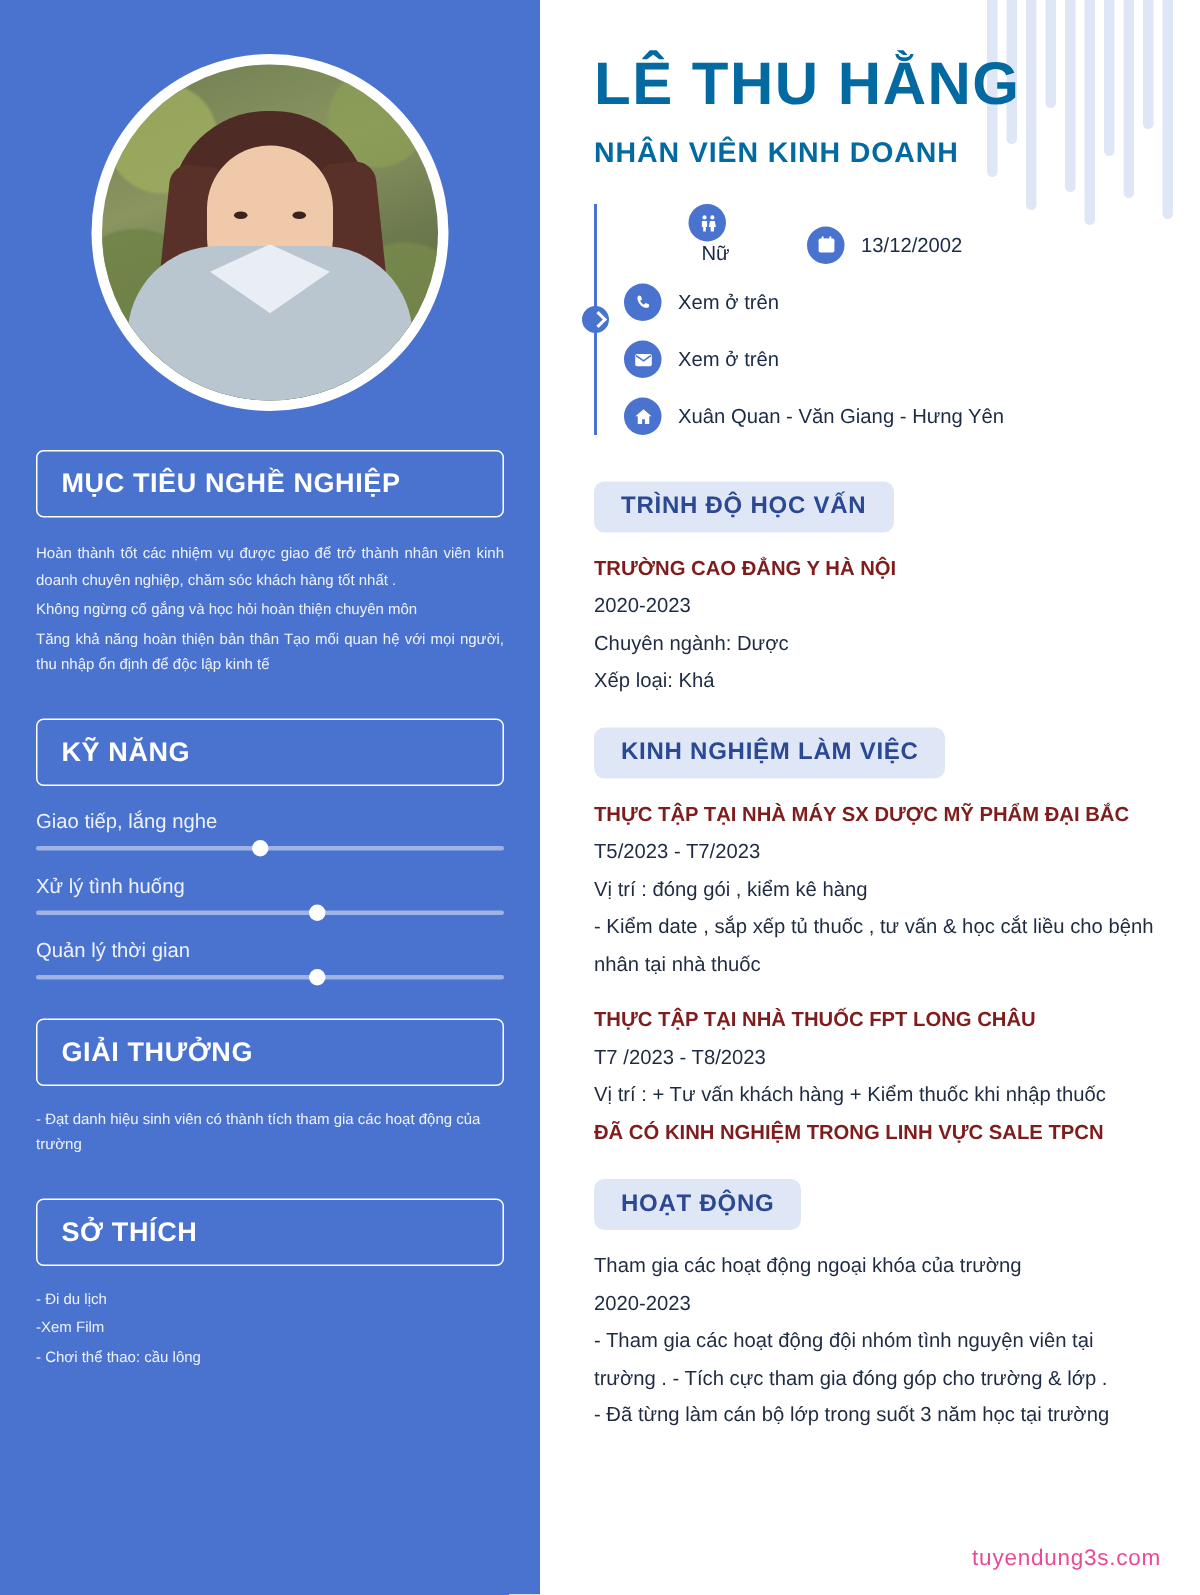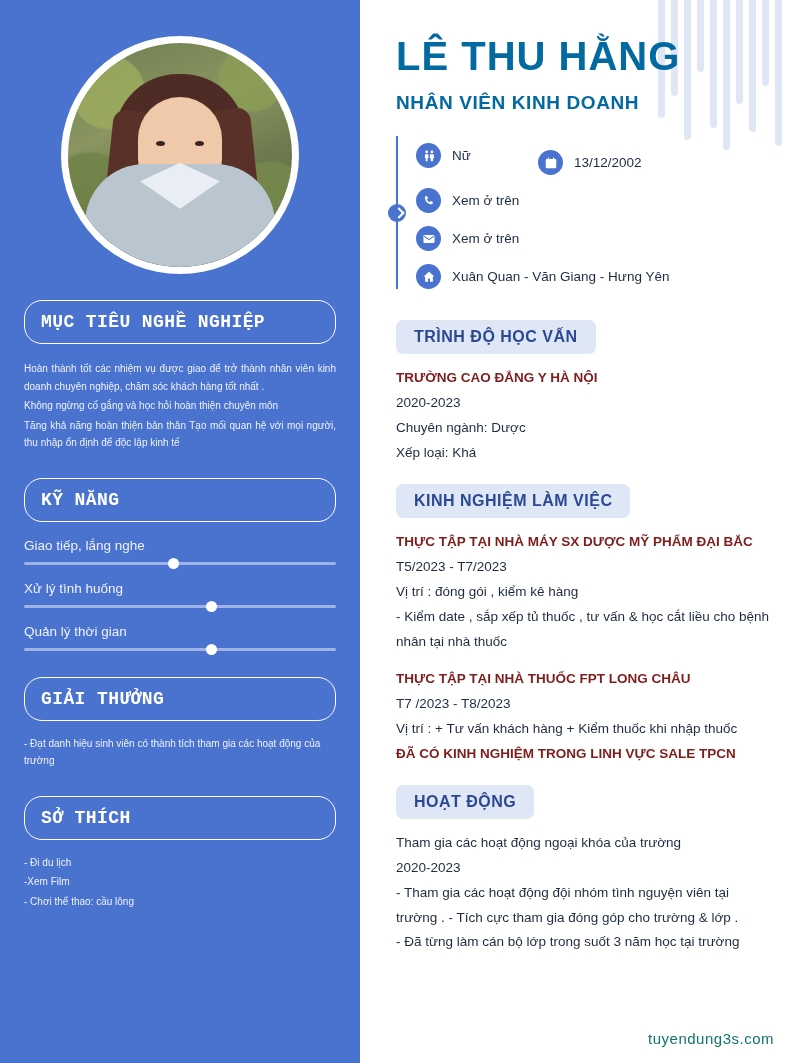--- a/index.html
+++ b/index.html
@@ -76,25 +76,24 @@
   }
   .ph-collar-l, .ph-collar-r {
     position:absolute; bottom:26%; width:40px; height:46px; background:#e8eef3;
   }
   .ph-collar-l { left:50%; margin-left:-40px; clip-path: polygon(100% 0, 100% 100%, 0 40%); }
   .ph-collar-r { left:50%; clip-path: polygon(0 0, 0 100%, 100% 40%); }
 
   .left-section { margin-top: 26px; }
   .pill {
     border: 1.6px solid #ffffff;
-    border-radius: 18px;
+    border-radius: 5px;
     padding: 11px 16px;
     display: inline-block;
     min-width: 100%;
-    font-family: Liberation Mono, monospace;
   }
   .pill h2 {
     font-size: 18px;
     font-weight: bold;
     letter-spacing: .4px;
     color: #ffffff;
   }
   .left p, .left li {
     font-size: 10px;
     line-height: 1.75;
@@ -193,21 +192,21 @@
     color: #fff;
     display: flex;
     align-items: center;
     justify-content: center;
     margin-right: 11px;
     flex: 0 0 25px;
   }
   .cicon svg { width: 14px; height: 14px; fill: #ffffff; }
   .ctext { font-size: 13.5px; color: #1c2b45; }
   .crow.pair { }
-  .crow .slot-a { display: flex; align-items: center; width: 122px; }
+  .crow .slot-a { display: flex; align-items: center; width: 122px; flex-direction: column; }
   .crow .slot-b { display: flex; align-items: center; margin-top: 14px; }
 
   .sect-head {
     background: #dfe6f6;
     border-radius: 7px;
     padding: 8px 18px;
     display: inline-block;
     margin-top: 18px;
     margin-bottom: 12px;
   }
@@ -227,21 +226,21 @@
     font-size: 13.5px;
     color: #1f2b42;
     line-height: 1.85;
   }
   .spacer { height: 12px; }
 
   .watermark {
     position: absolute;
     right: 26px; bottom: 16px;
     font-size: 15px;
-    color: #0f766e;
+    color: #ec4899;
     letter-spacing: .5px;
   }
 </style>
 </head>
 <body>
 
 <div class="page">
 
   <aside class="left">
 

